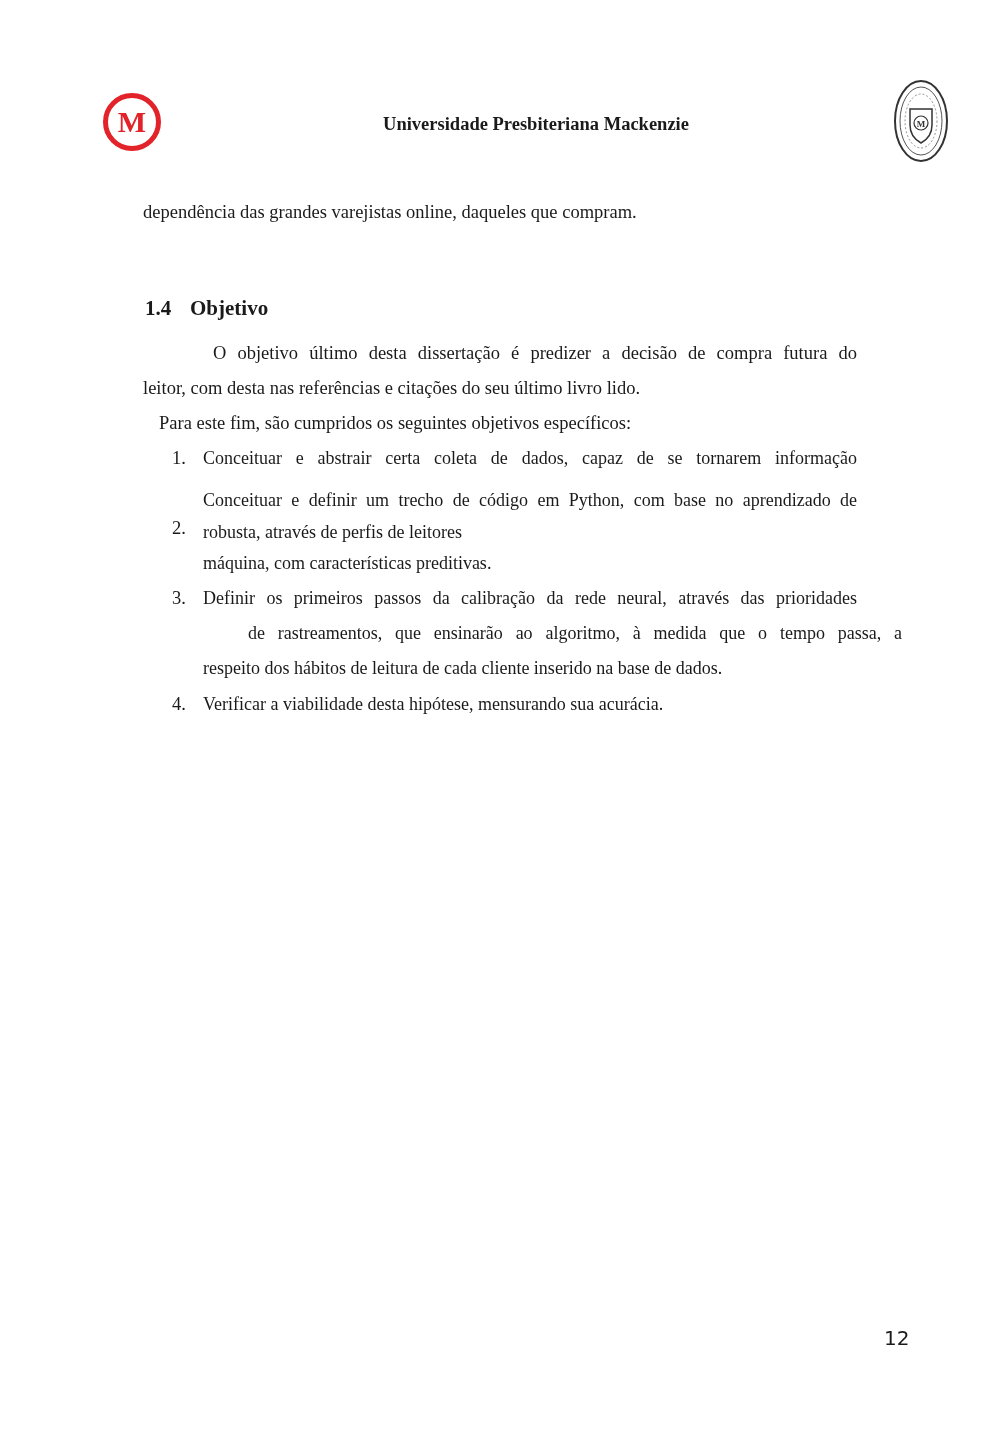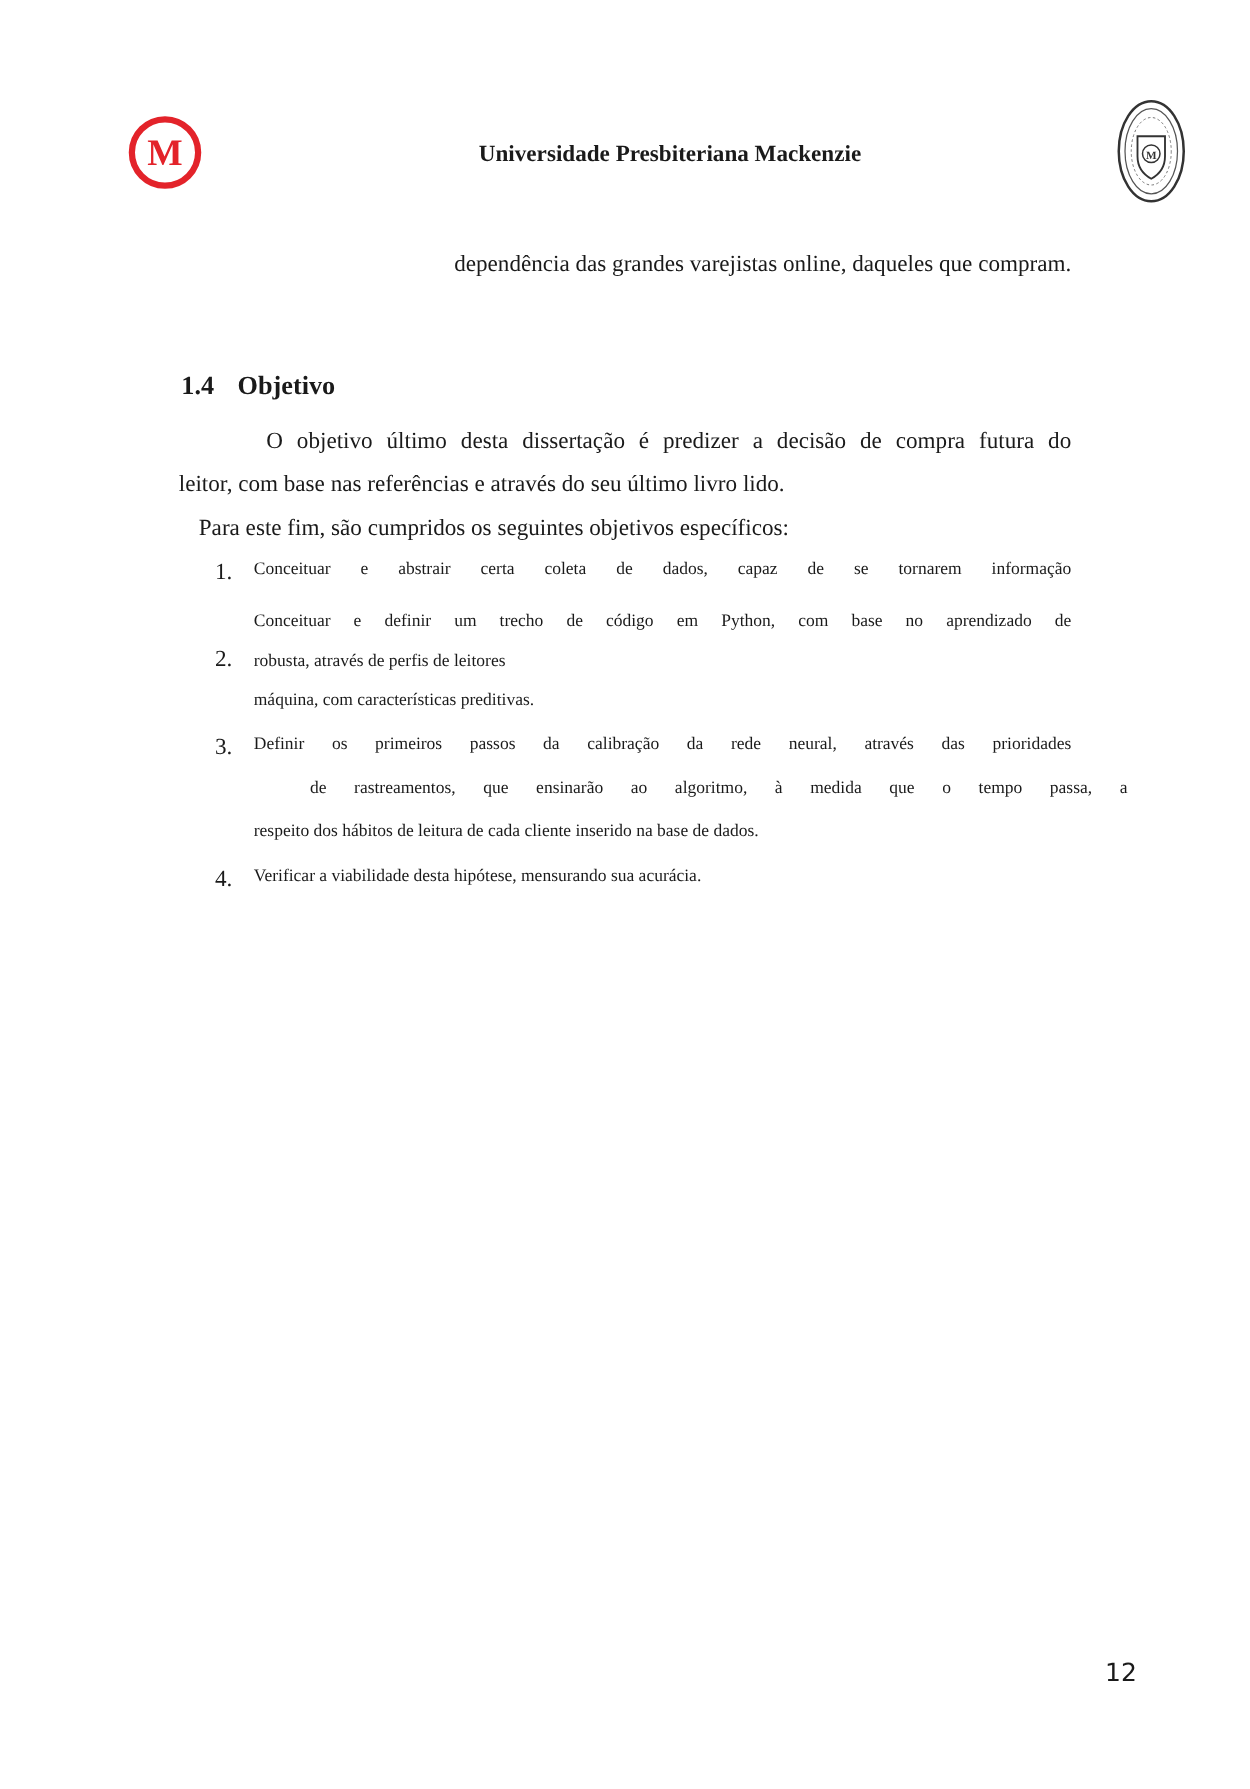--- a/index.html
+++ b/index.html
@@ -7,21 +7,21 @@
          font-family: "Liberation Serif", "DejaVu Serif", serif; color: #1a1a1a; }
   .logo-m { position: absolute; left: 102px; top: 92px; width: 60px; height: 60px; }
   .seal { position: absolute; left: 893px; top: 79px; width: 56px; height: 84px; }
   .header-title { position: absolute; left: 0; width: 1072px; top: 114px; text-align: center;
                   font-weight: bold; font-size: 18.5px; }
   .line { position: absolute; left: 143px; width: 714px; font-size: 18.5px; white-space: nowrap; }
   .justify { text-align: justify; text-align-last: justify; }
   .heading { position: absolute; left: 145px; top: 272px; font-weight: bold; font-size: 21px; margin-top: 24px; }
   .heading .num { display: inline-block; width: 45px; }
   .li-num { position: absolute; left: 172px; font-size: 18.5px; }
-  .li-line { position: absolute; left: 203px; width: 654px; font-size: 14px; white-space: nowrap; }
+  .li-line { position: absolute; left: 203px; width: 654px; font-size: 18px; white-space: nowrap; }
   .page-number { position: absolute; left: 884px; top: 1326px; font-family: "DejaVu Sans", sans-serif; font-size: 20px; }
 </style>
 </head>
 <body>
 
 <svg class="logo-m" viewBox="0 0 60 60">
   <circle cx="30" cy="30" r="26.5" fill="none" stroke="#e3232a" stroke-width="5"></circle>
   <text x="30" y="40" text-anchor="middle" font-family="Liberation Serif, serif" font-weight="bold" font-size="30" fill="#e3232a">M</text>
 </svg>
 
@@ -29,28 +29,28 @@
 
 <svg class="seal" viewBox="0 0 56 84">
   <ellipse cx="28" cy="42" rx="26" ry="40" fill="none" stroke="#333" stroke-width="2"></ellipse>
   <ellipse cx="28" cy="42" rx="21" ry="34" fill="none" stroke="#555" stroke-width="1"></ellipse>
   <ellipse cx="28" cy="42" rx="16" ry="27" fill="none" stroke="#777" stroke-width="0.8" stroke-dasharray="2 2"></ellipse>
   <path d="M17 30 L39 30 L39 46 Q39 58 28 64 Q17 58 17 46 Z" fill="none" stroke="#333" stroke-width="1.5"></path>
   <circle cx="28" cy="44" r="7" fill="none" stroke="#333" stroke-width="1.2"></circle>
   <text x="28" y="48" text-anchor="middle" font-family="Liberation Serif, serif" font-weight="bold" font-size="9" fill="#333">M</text>
 </svg>
 
-<div class="line" style="top:202px;text-align:right;">dependência das grandes varejistas online, daqueles que compram.</div>
+<div class="line" style="top:202px;">dependência das grandes varejistas online, daqueles que compram.</div>
 
 <div class="heading">
   <span class="num">1.4</span><span>Objetivo</span>
 </div>
 
 <div class="line justify" style="top:343px; left:213px; width:644px;">O objetivo último desta dissertação é predizer a decisão de compra futura do</div>
-<div class="line" style="top:378px;">leitor, com base nas referências e através do seu último livro lido.</div>
+<div class="line" style="top:378px;">leitor, com desta nas referências e citações do seu último livro lido.</div>
 <div class="line" style="top:413px;margin-left:16px;">Para este fim, são cumpridos os seguintes objetivos específicos:</div>
 
 <div class="li-num" style="top:448px;">1.</div>
 <div class="li-line justify" style="top:448px;">Conceituar e abstrair certa coleta de dados, capaz de se tornarem informação</div>
 <div class="li-line" style="top:479px;margin-top:43px;">robusta, através de perfis de leitores</div>
 
 <div class="li-num" style="top:518px;">2.</div>
 <div class="li-line justify" style="top:490px;">Conceituar e definir um trecho de código em Python, com base no aprendizado de</div>
 <div class="li-line" style="top:553px;">máquina, com características preditivas.</div>
 

